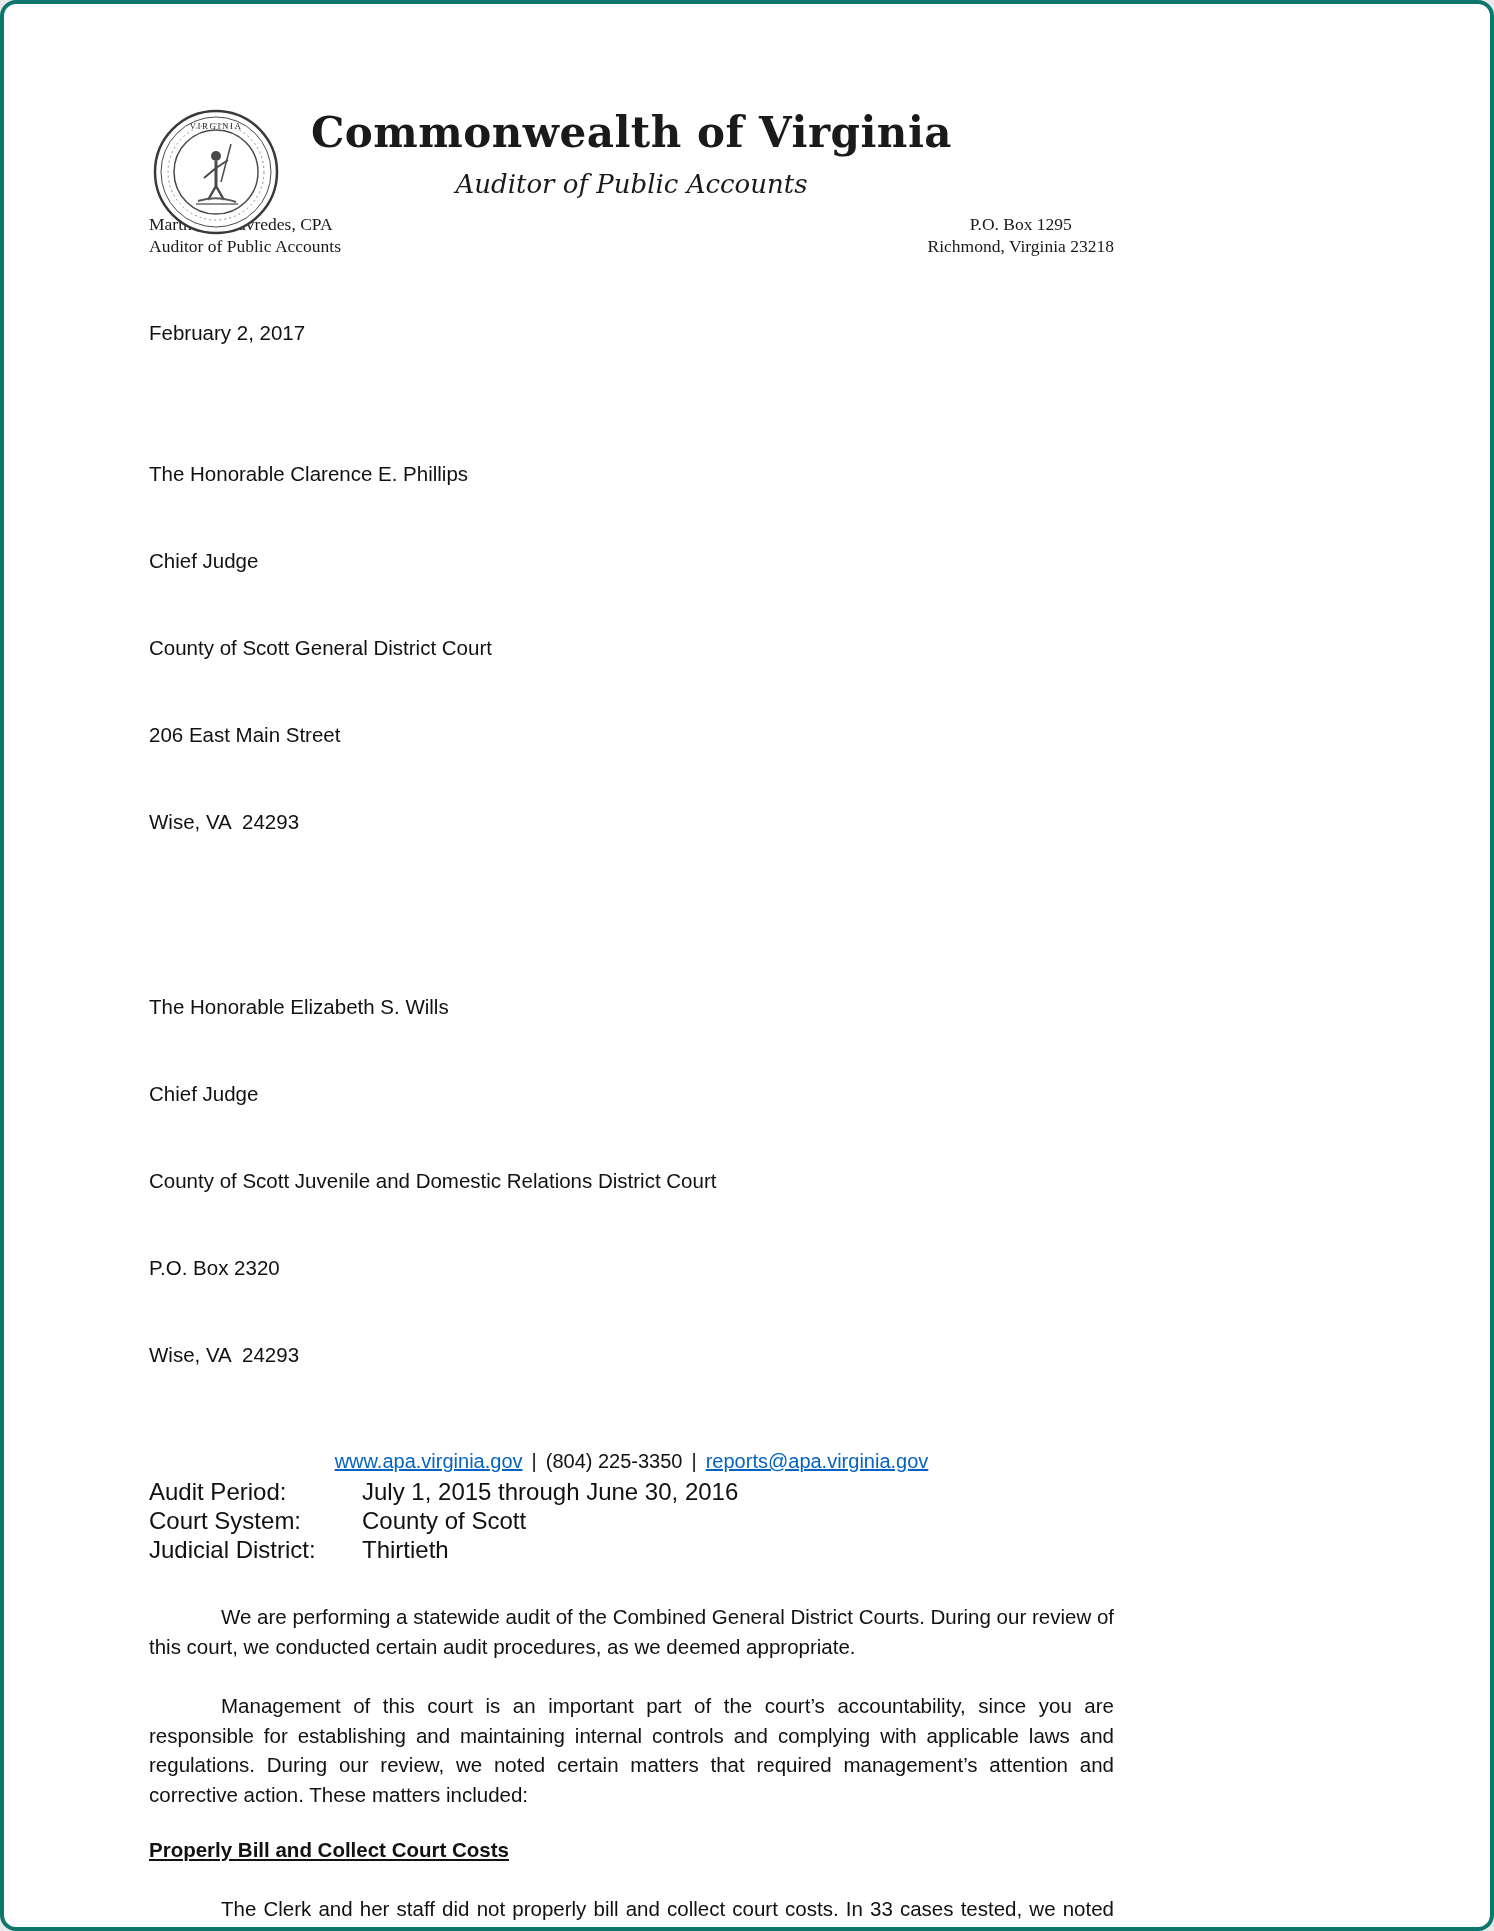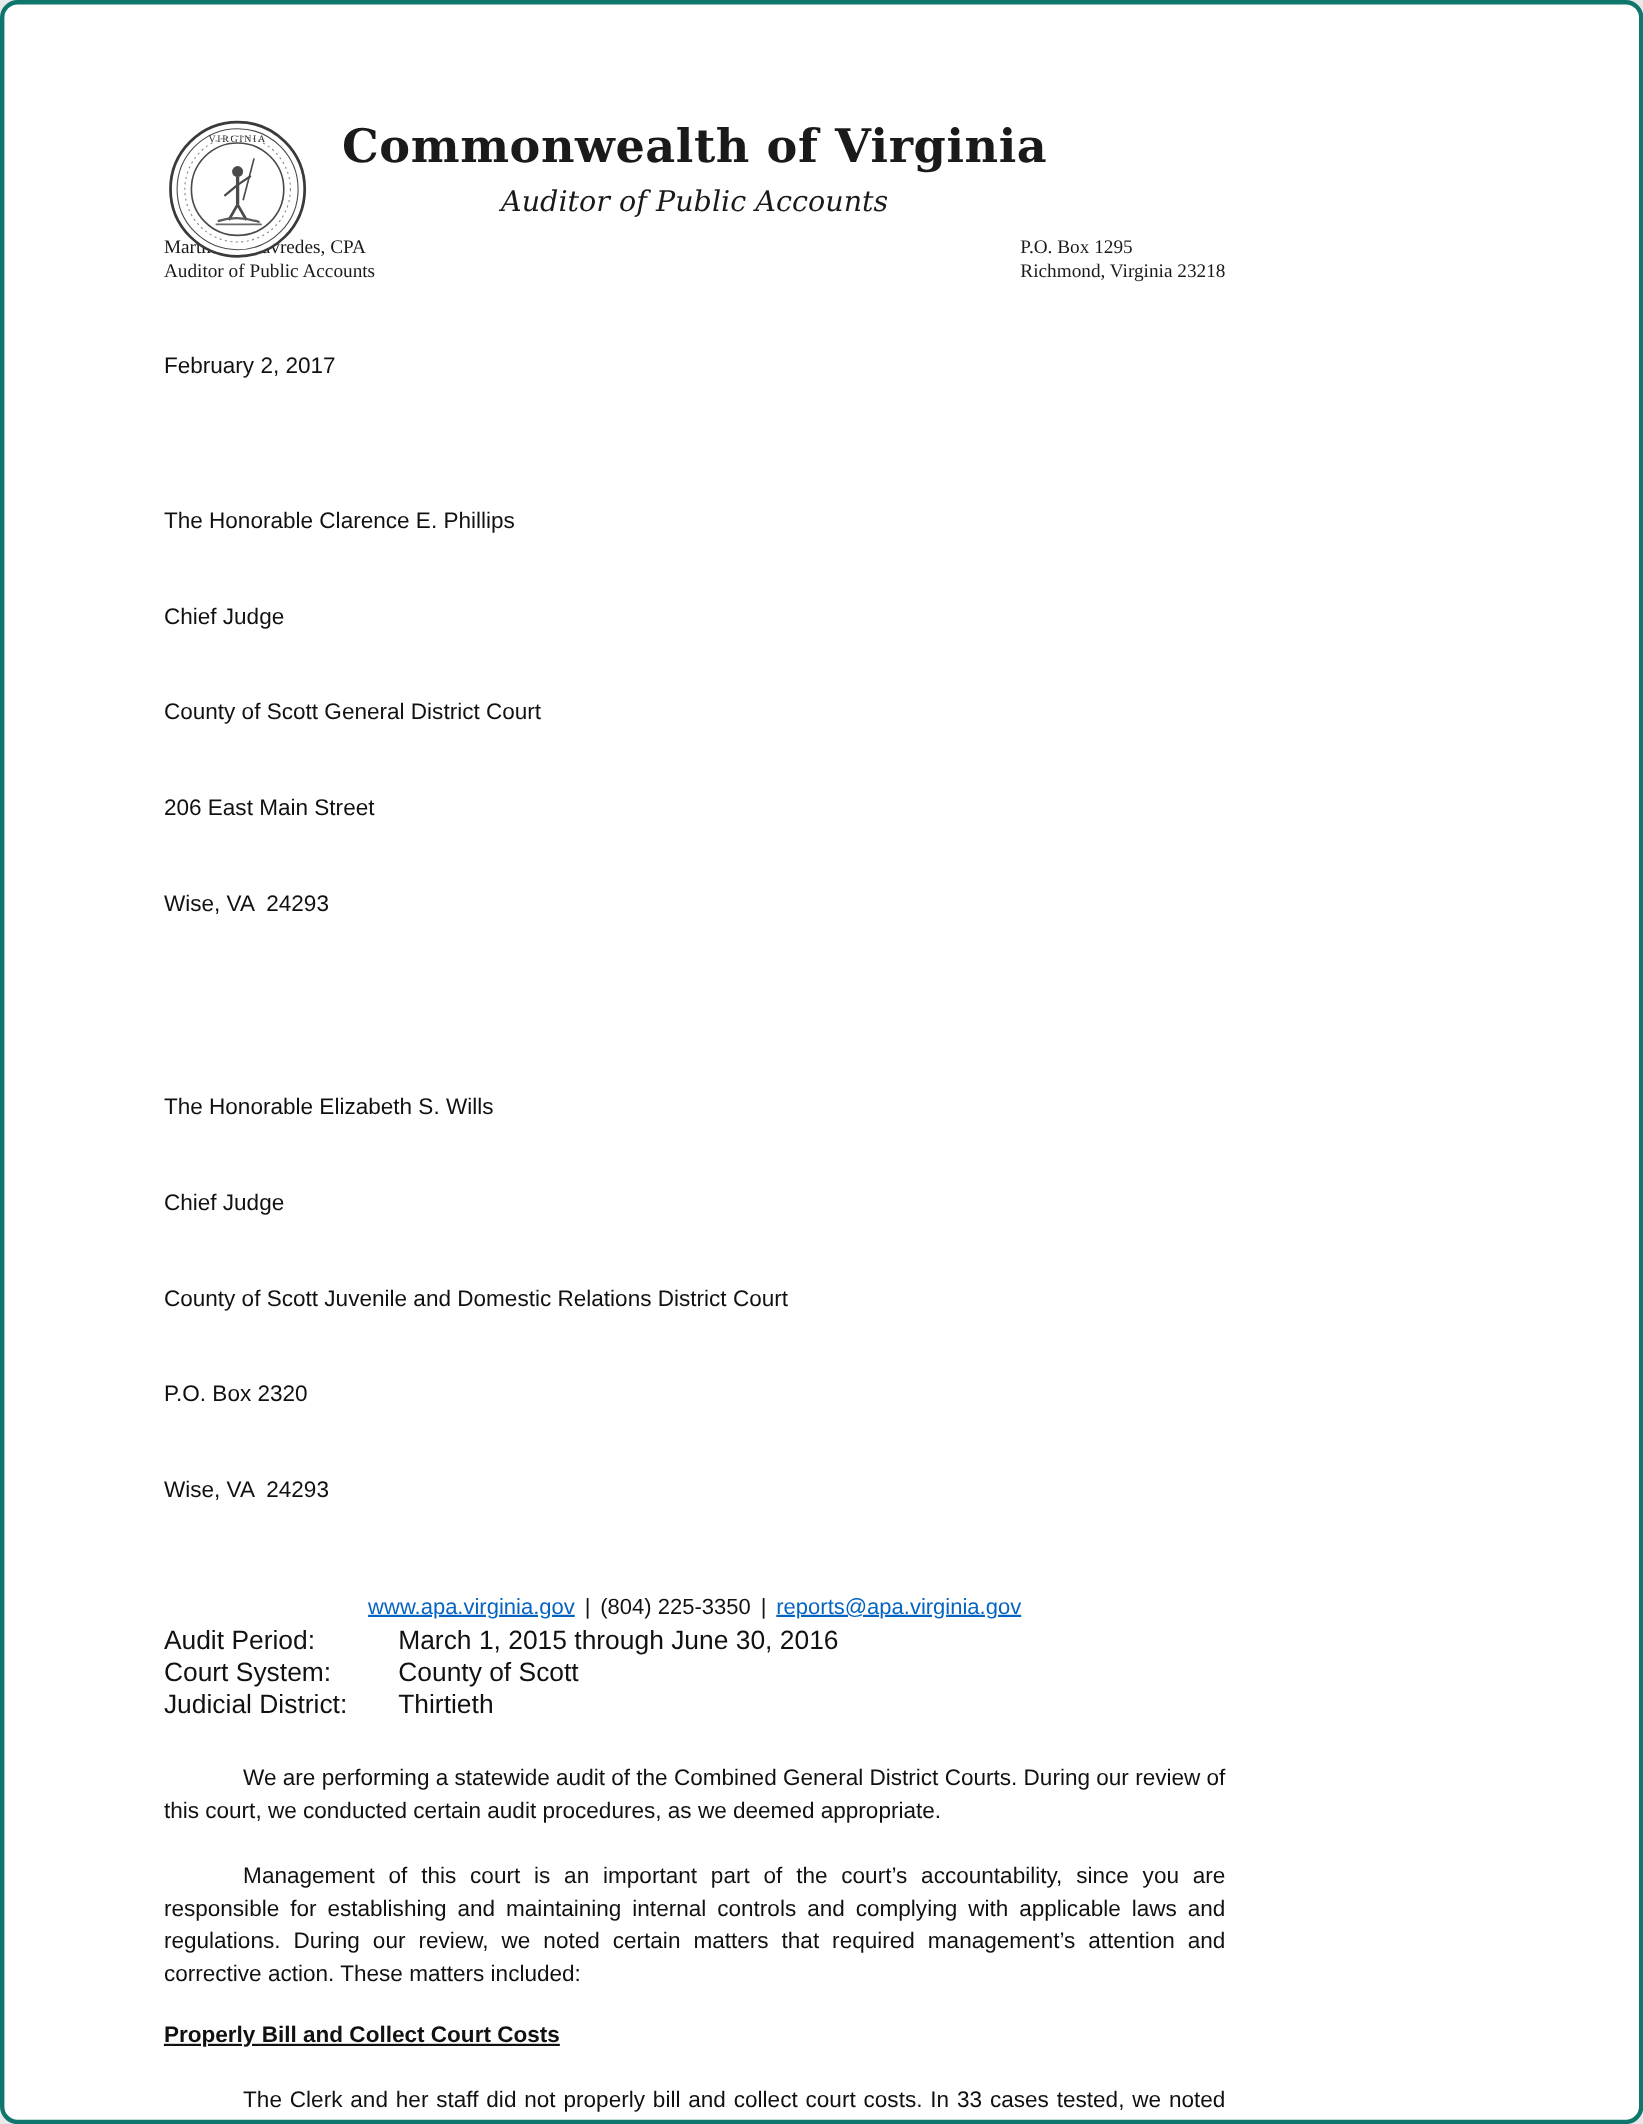--- a/index.html
+++ b/index.html
@@ -43,21 +43,21 @@
     color:#1a1a1a;
   }
   .lh-row {
     display:flex; justify-content:space-between;
     margin-top:14px;
     font-family:"Liberation Serif", serif;
     font-size:17.5px; line-height:22px;
     color:#1a1a1a;
   }
   .lh-left { text-align:left; }
-  .lh-right { text-align:left; }
+  .lh-right { text-align:center; }
 
   
   .date {
     margin-top:64px;
     font-size:20.5px;
   }
   .recipient {
     margin-top:56px;
     font-size:20.5px; line-height:29px;
     white-space:pre-wrap;
@@ -150,21 +150,21 @@
       <div>The Honorable Elizabeth S. Wills</div>
       <div>Chief Judge</div>
       <div>County of Scott Juvenile and Domestic Relations District Court</div>
       <div>P.O. Box 2320</div>
       <div>Wise, VA  24293</div>
     </div>
 
     <div class="audit-info">
       <div class="audit-row">
         <div class="audit-label">Audit Period:</div>
-        <div class="audit-value">March 1, 2015 through June 30, 2016</div>
+        <div class="audit-value">July 1, 2015 through June 30, 2016</div>
       </div>
       <div class="audit-row">
         <div class="audit-label">Court System:</div>
         <div class="audit-value">County of Scott</div>
       </div>
       <div class="audit-row">
         <div class="audit-label">Judicial District:</div>
         <div class="audit-value">Thirtieth</div>
       </div>
     </div>

